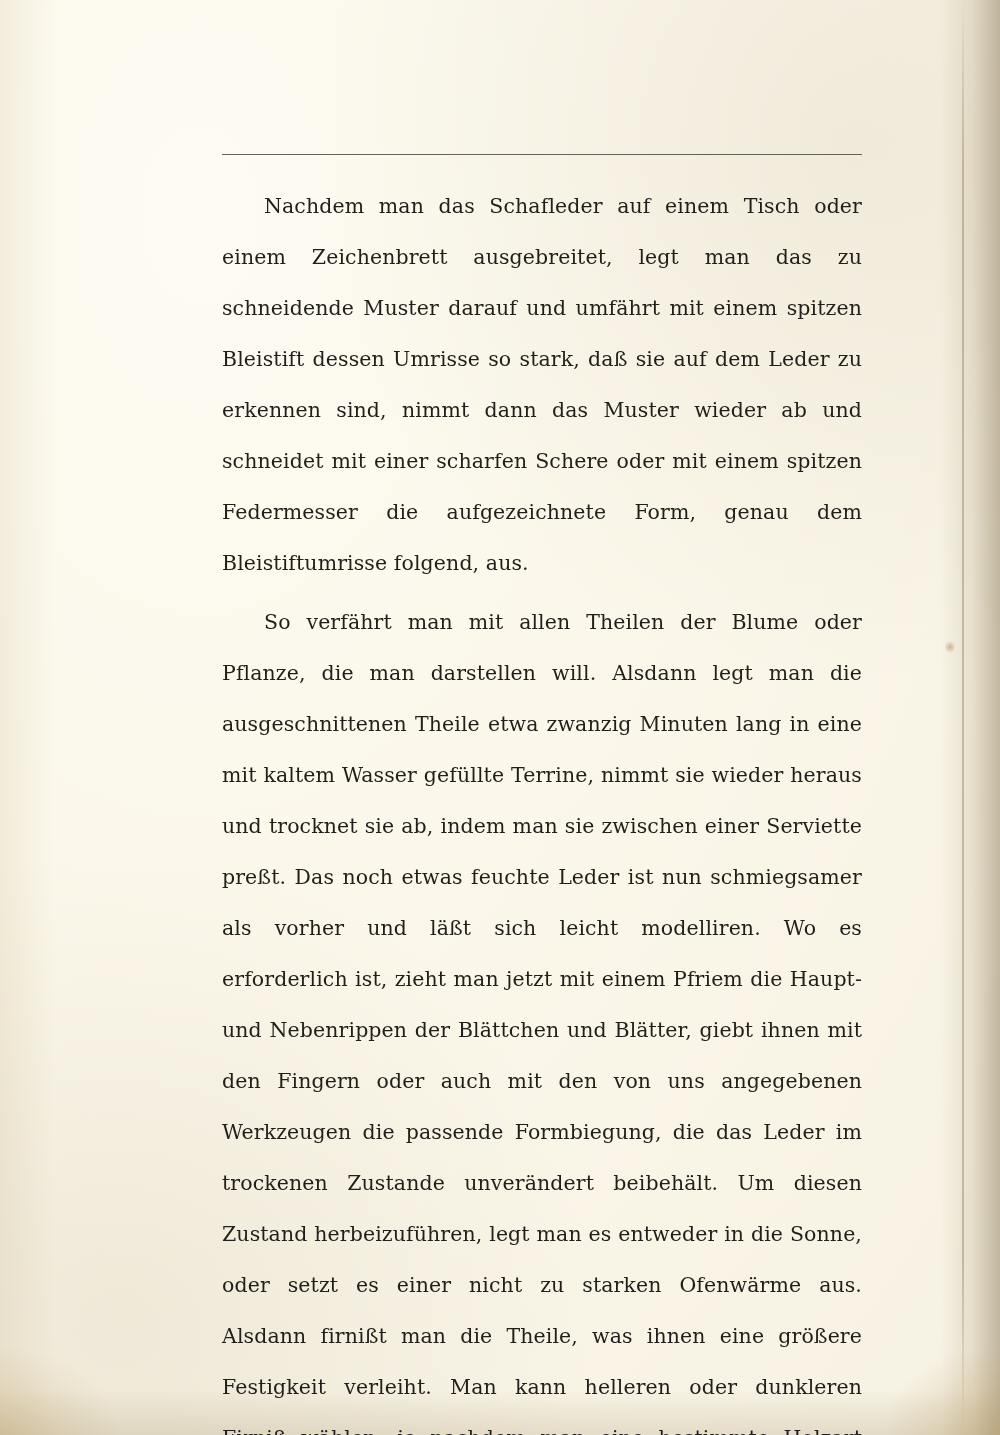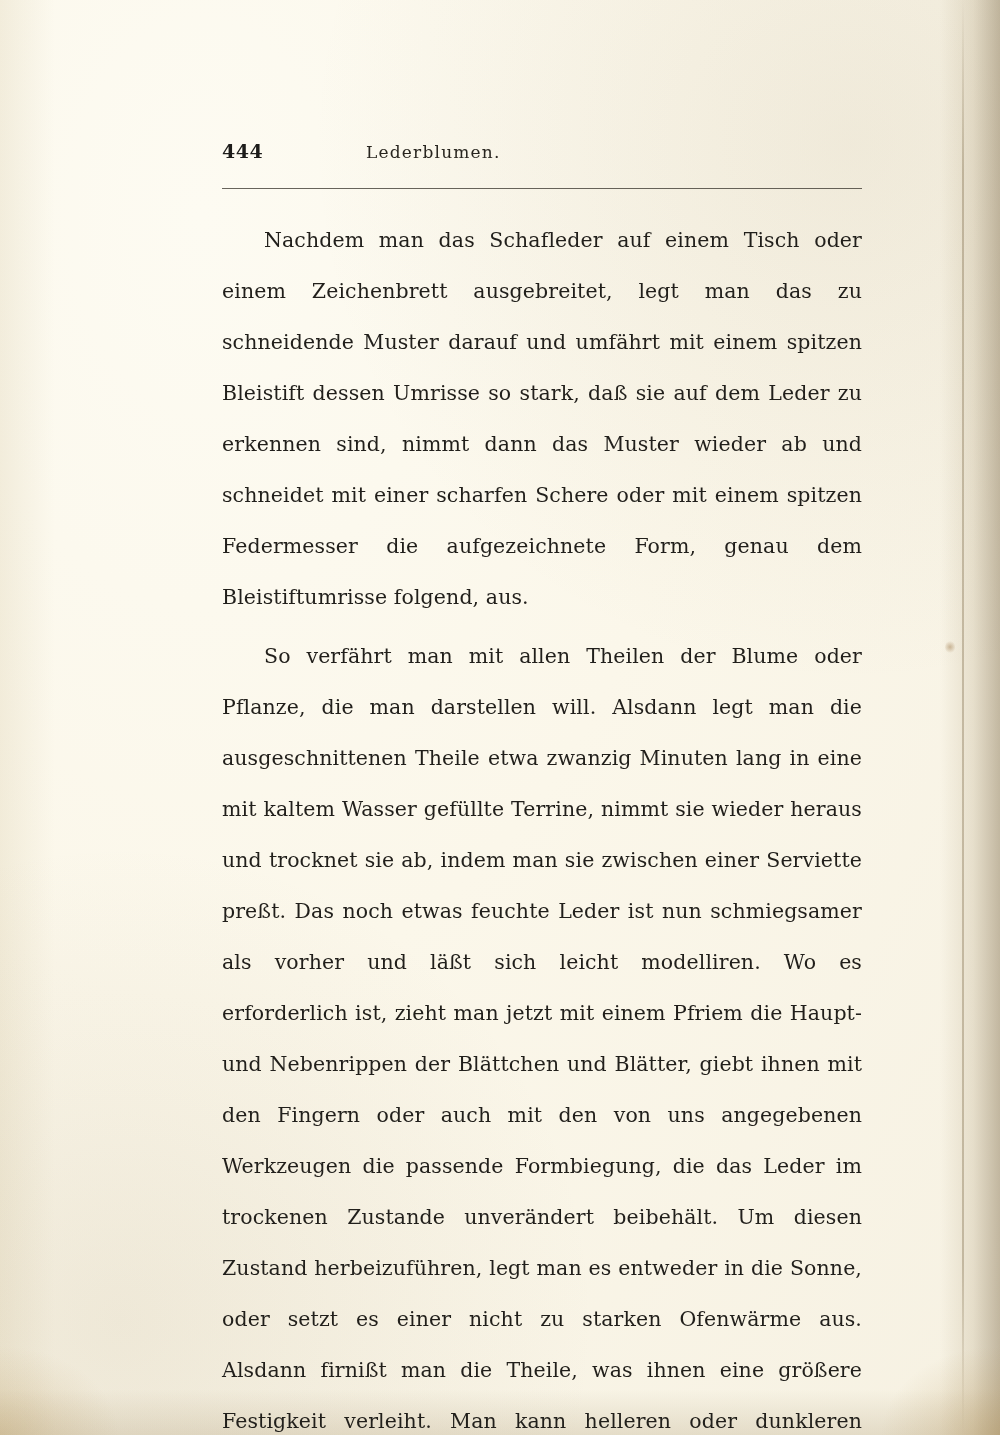--- a/index.html
+++ b/index.html
@@ -163,24 +163,20 @@
   <div class="grain"></div>
   <div class="edge-right"></div>
   <div class="edge-right-line"></div>
   <div class="edge-bottom"></div>
   <div class="corner-bl"></div>
   <div class="corner-br"></div>
   <div class="foxing-1"></div>
 
   <div class="content">
 
-    <div class="head">
-      <div class="folio">444</div>
-      <div class="running-title">Lederblumen.</div>
-    </div>
 
     <div class="rule"></div>
 
     <div class="body-text ink-soft">
       <p>Nachdem man das Schafleder auf einem Tisch oder einem Zeichenbrett ausgebreitet, legt man das zu schneidende Muster darauf und umfährt mit einem spitzen Bleistift dessen Umrisse so stark, daß sie auf dem Leder zu erkennen sind, nimmt dann das Muster wieder ab und schneidet mit einer scharfen Schere oder mit einem spitzen Federmesser die aufgezeichnete Form, genau dem Bleistiftumrisse folgend, aus.</p>
       <p>So verfährt man mit allen Theilen der Blume oder Pflanze, die man darstellen will. Alsdann legt man die ausgeschnittenen Theile etwa zwanzig Minuten lang in eine mit kaltem Wasser gefüllte Terrine, nimmt sie wieder heraus und trocknet sie ab, indem man sie zwischen einer Serviette preßt. Das noch etwas feuchte Leder ist nun schmiegsamer als vorher und läßt sich leicht modelliren. Wo es erforderlich ist, zieht man jetzt mit einem Pfriem die Haupt- und Nebenrippen der Blättchen und Blätter, giebt ihnen mit den Fingern oder auch mit den von uns angegebenen Werkzeugen die passende Formbiegung, die das Leder im trockenen Zustande unverändert beibehält. Um diesen Zustand herbeizuführen, legt man es entweder in die Sonne, oder setzt es einer nicht zu starken Ofenwärme aus. Alsdann firnißt man die Theile, was ihnen eine größere Festigkeit verleiht. Man kann helleren oder dunkleren Firniß wählen, je nachdem man eine bestimmte Holzart imitiren will, sich aber auch des einfachen Bernsteinfirnisses bedienen, der dem Leder einen schönen Glanz verleiht und nur dünn aufgetragen zu werden braucht. Um Rosenholz zu imitiren, müssen sämmtliche Bestandtheile vor den Firnissen in eine Mischung von Essig und venetianischem Roth eingetaucht werden. Das</p>
     </div>
 
   </div>
 </div>

